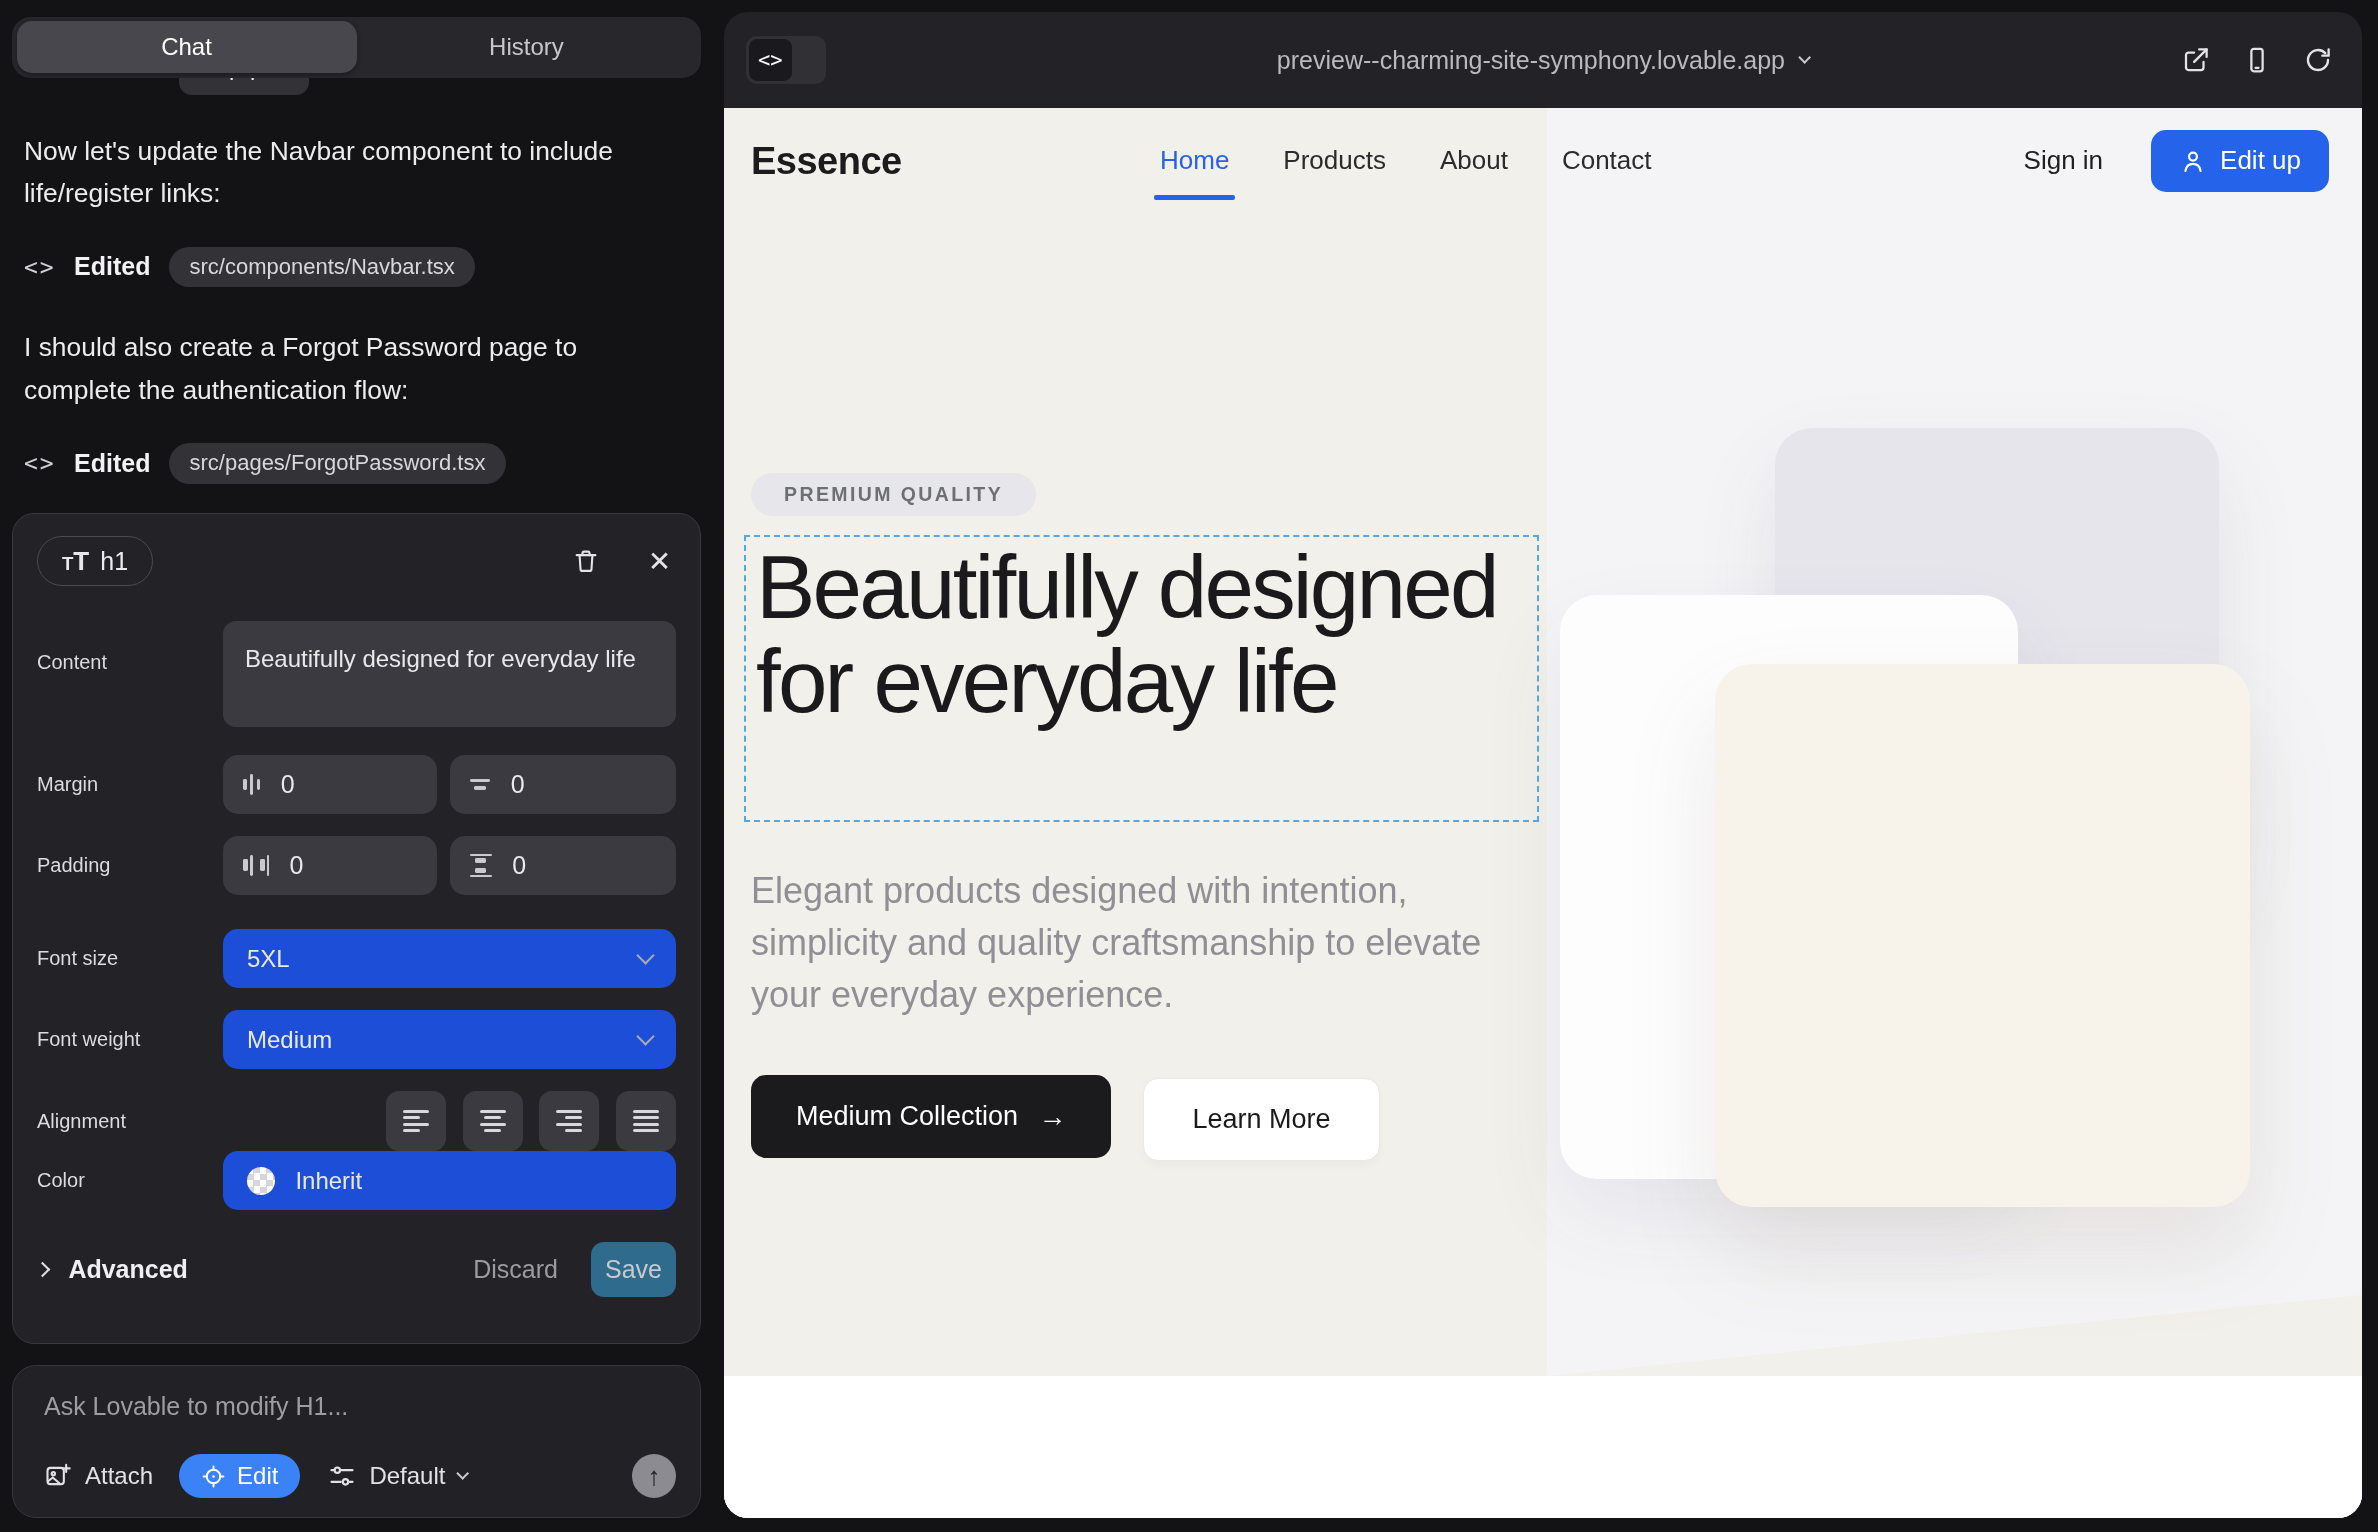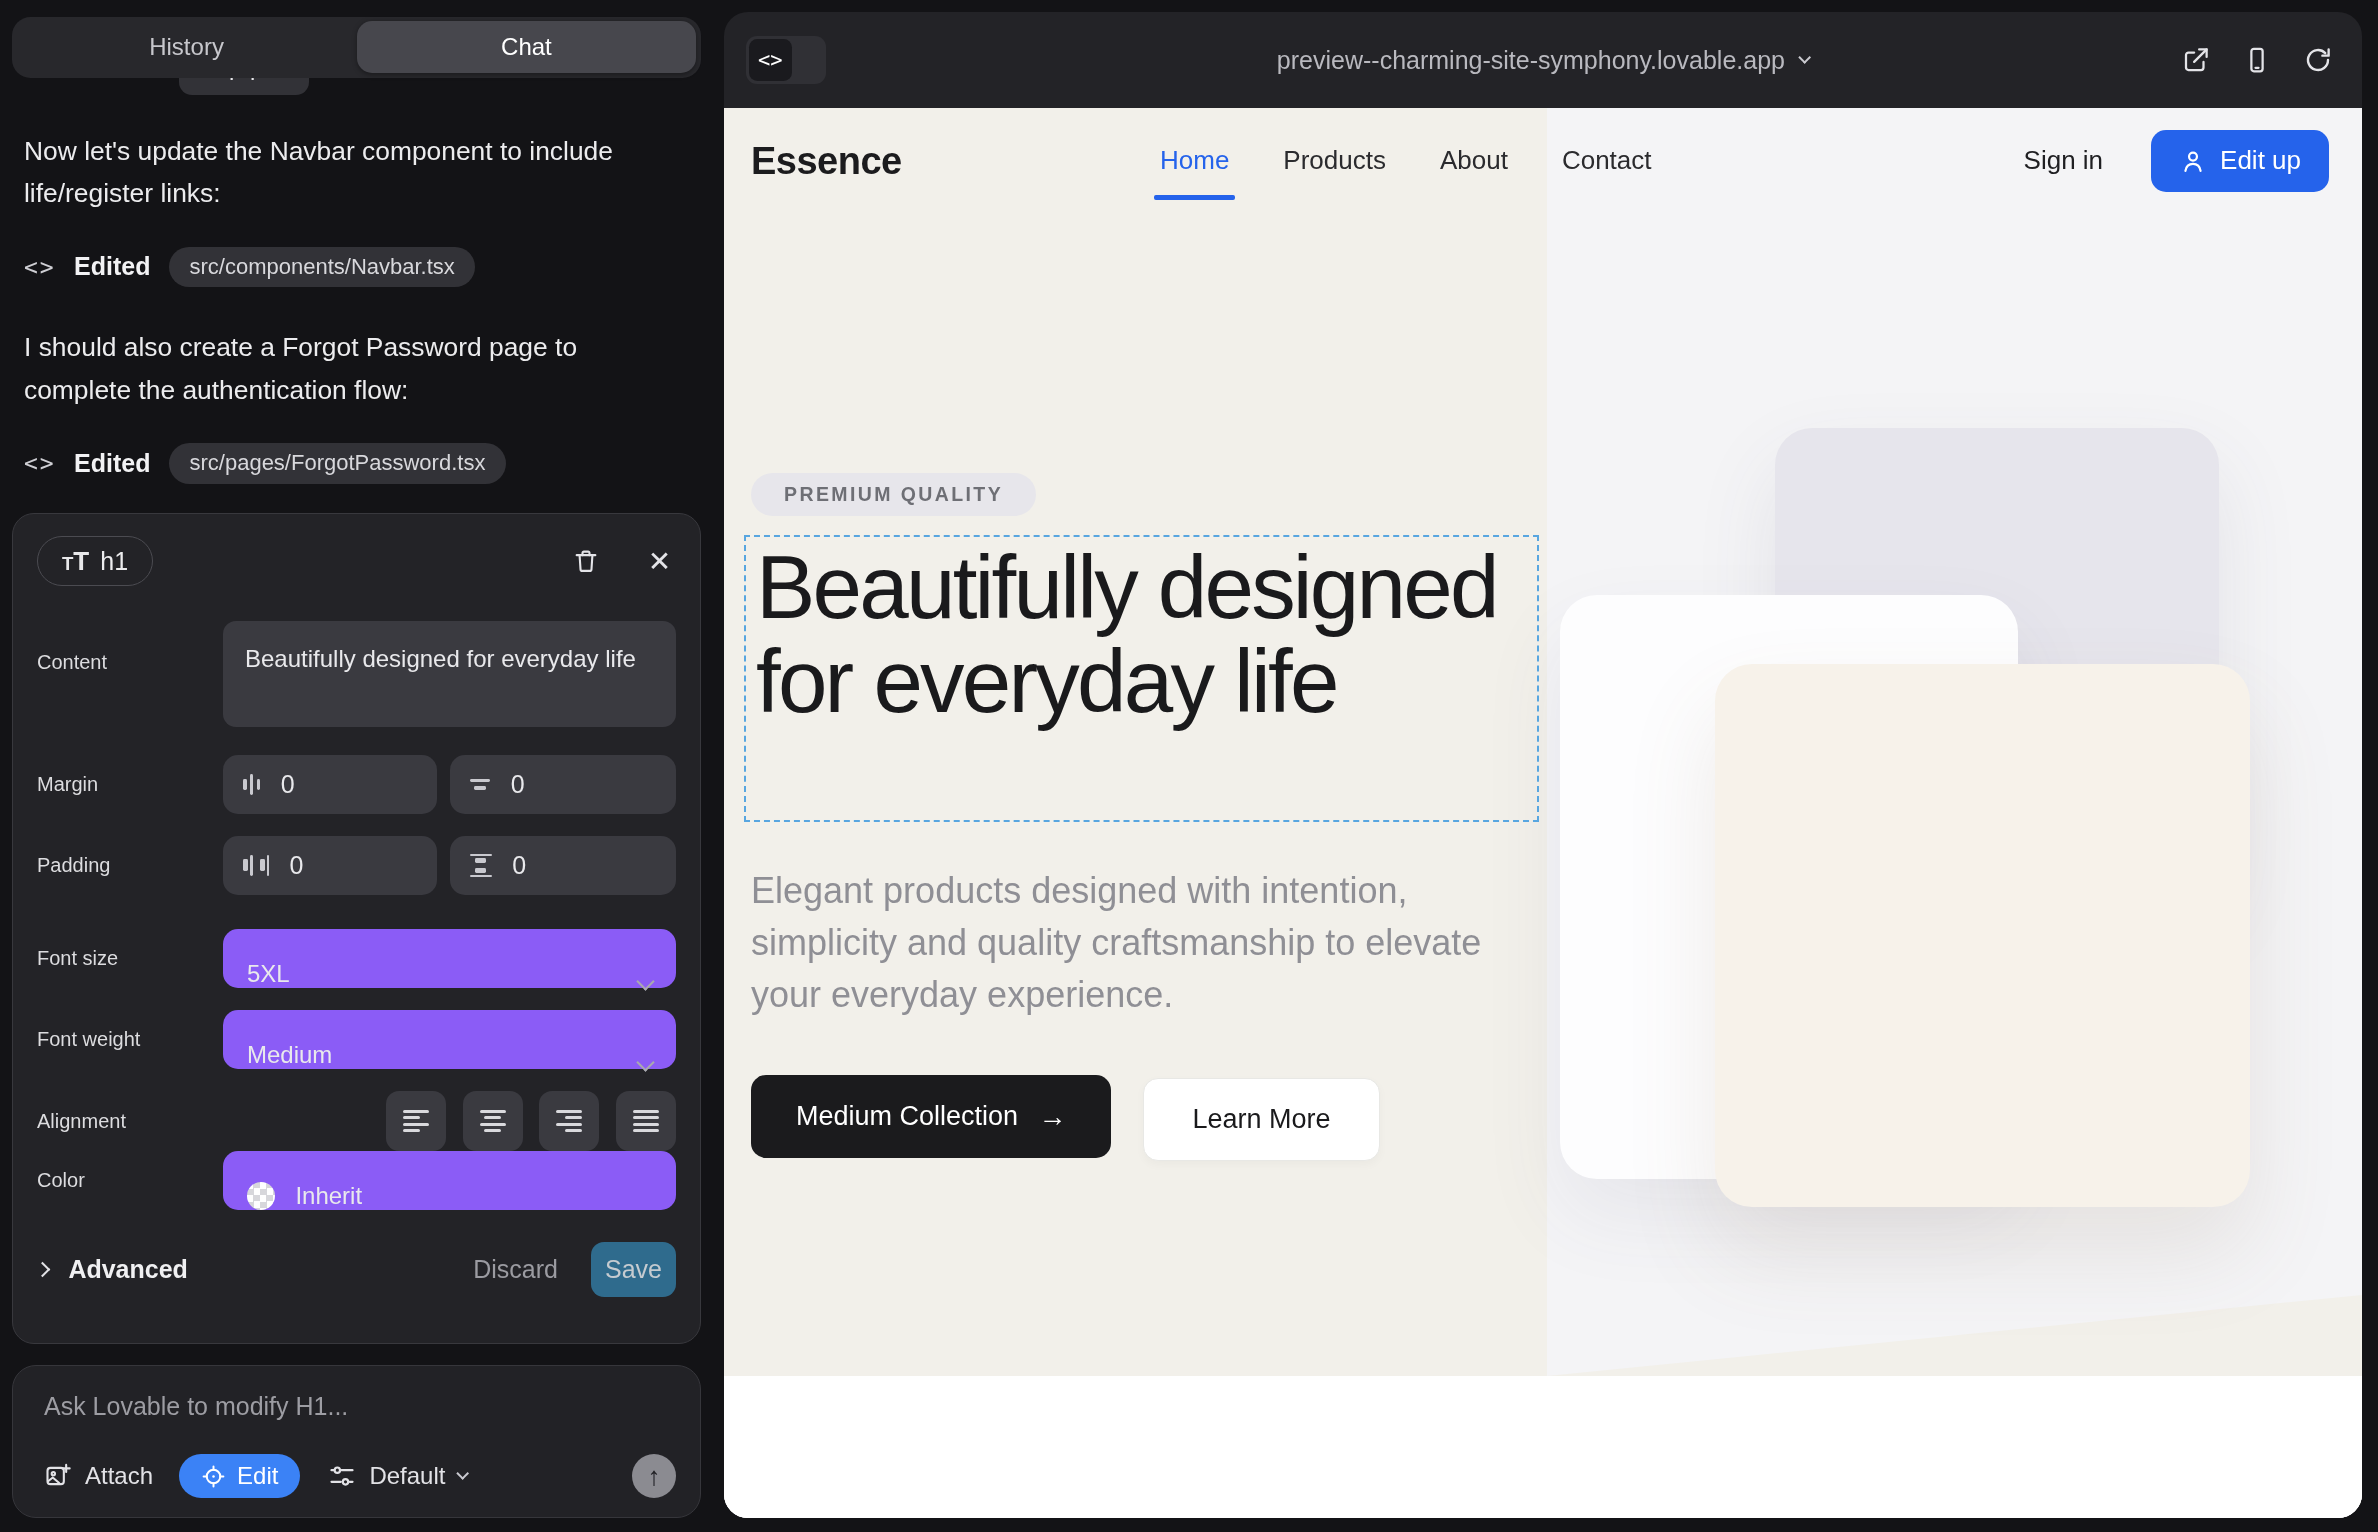--- a/index.html
+++ b/index.html
@@ -49,21 +49,21 @@
   .row-label { font-size:20px; color:#dcdcdf; }
   .row.top .row-label { margin-top:30px; }
 
   .content-box { width:100%; min-height:106px; background:#3a3a40; border-radius:13px;
                  padding:18.6px 22px; font-size:24px; line-height:1.55; color:#e9e9ec; }
 
   .pair { display:grid; grid-template-columns:1fr 1.06fr; gap:13px; }
   .mini-input { height:59px; background:#3a3a40; border-radius:15px; display:flex;
                 align-items:center; gap:20.4px; padding:0 20.4px; color:#e9e9ec; font-size:25px; }
 
-  .select { height:59px; background:#8b5cf6; border-radius:15px; display:flex; align-items:flex-end;
+  .select { height:59px; background:#1d4ed8; border-radius:15px; display:flex; align-items:center;
             padding:0 24px; color:#e9e9ec; font-size:24px; position:relative; cursor:pointer; }
   .chev { width:13px; height:13px; border-right:2.8px solid #a9a9b0; border-bottom:2.8px solid #a9a9b0;
           transform:rotate(45deg); margin-left:auto; margin-top:-5.6px; }
 
   .swatch { width:28px; height:28px; border-radius:50%; margin-right:20.4px;
             background:repeating-conic-gradient(#d7d7db 0% 25%, #ffffff 0% 50%);
             background-size:13px 13px; }
 
   .align-field { display:flex; justify-content:flex-end; gap:16.7px; }
   .align-btn { width:60px; height:60px; background:#3a3a40; border-radius:13px;
@@ -177,22 +177,22 @@
   svg { display:block; }
 </style>
 </head>
 <body>
 
 <div class="app">
 
   <aside class="chat-col">
 
     <div class="tabs">
+      <div class="tab active">Chat</div>
       <div class="tab">History</div>
-      <div class="tab active">Chat</div>
     </div>
 
     <div class="cutoff-pill"></div>
 
     <div class="messages">
       <p class="msg">Now let's update the Navbar component to include life/register links:</p>
 
       <div class="edited-row">
         <span class="code-glyph">&lt;&gt;</span>
         <span class="edited-label">Edited</span>

